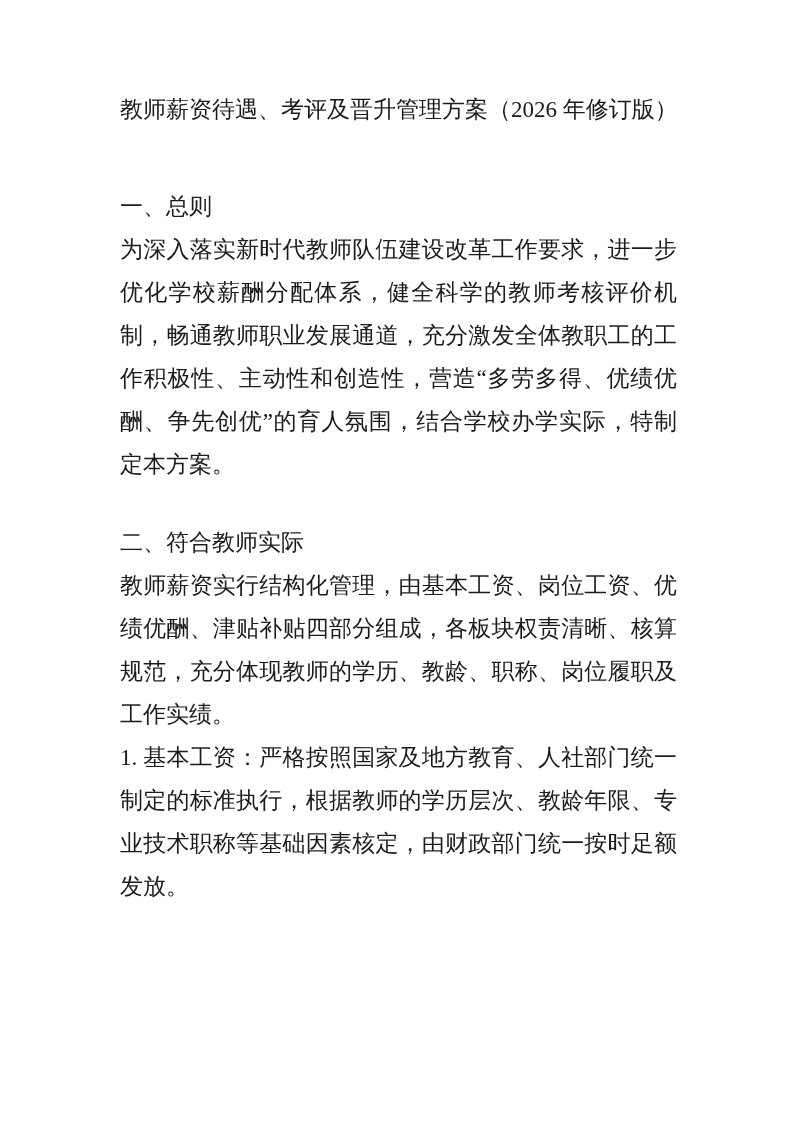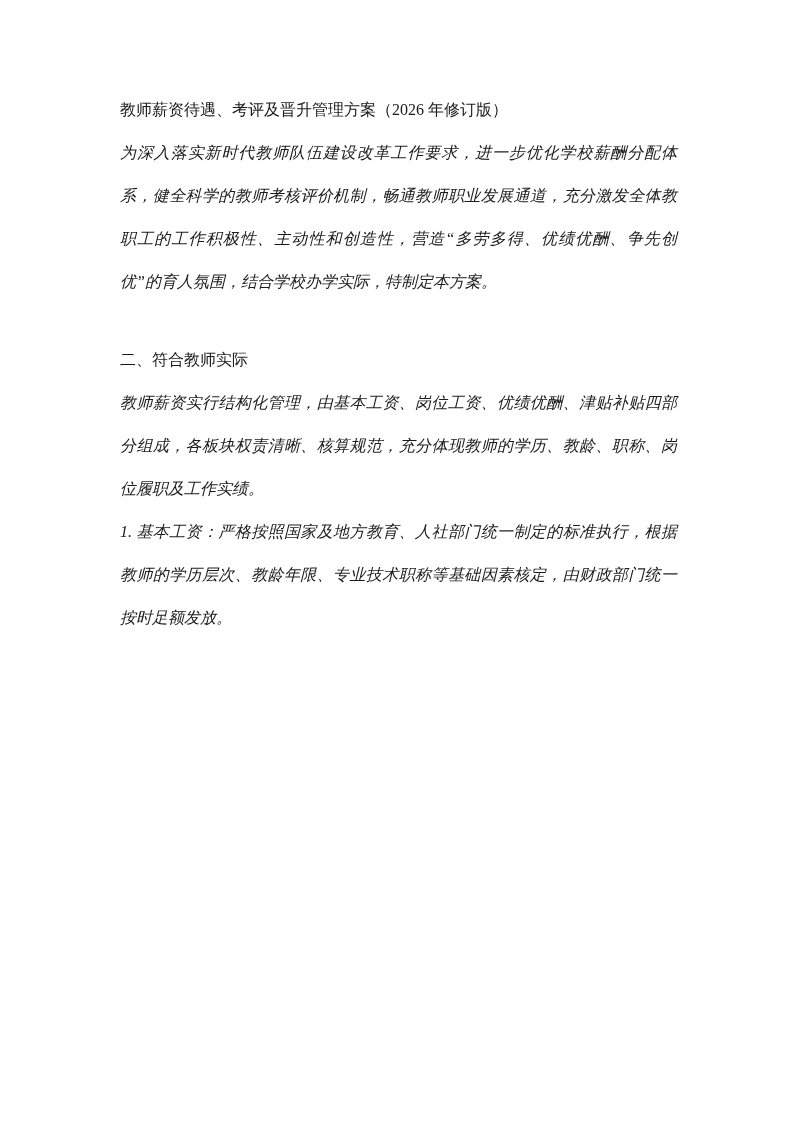--- a/index.html
+++ b/index.html
@@ -8,53 +8,53 @@
     background: #ffffff;
   }
   .page {
     position: relative;
     width: 793px;
     height: 1122px;
     box-sizing: border-box;
     background: #ffffff;
     padding: 88px 116px 0 120px;
     font-family: "Liberation Serif", "DejaVu Serif", serif;
-    font-size: 16px;
+    font-size: 23px;
     line-height: 43px;
     color: #1b1b1b;
     overflow: hidden;
   }
   .title {
     text-align: left;
     white-space: nowrap;
   }
   .heading-1 {
     margin-top: 54px;
   }
   .heading-2 {
     margin-top: 35px;
   }
   .para {
     text-align: justify;
-    font-style: italic;
   }
   .para-gap {
     margin-top: 28px;
   }
   .subheading {
     text-indent: 4px;
   }
 </style>
 </head>
 <body>
 
 <div class="page">
 
   <div class="title">教师薪资待遇、考评及晋升管理方案（2026 年修订版）</div>
 
+  <div class="heading-1">一、总则</div>
 
   <div class="para">为深入落实新时代教师队伍建设改革工作要求，进一步优化学校薪酬分配体系，健全科学的教师考核评价机制，畅通教师职业发展通道，充分激发全体教职工的工作积极性、主动性和创造性，营造“多劳多得、优绩优酬、争先创优”的育人氛围，结合学校办学实际，特制定本方案。</div>
 
 
   <div class="heading-2">二、符合教师实际</div>
 
 
   <div class="para">教师薪资实行结构化管理，由基本工资、岗位工资、优绩优酬、津贴补贴四部分组成，各板块权责清晰、核算规范，充分体现教师的学历、教龄、职称、岗位履职及工作实绩。</div>
 
   <div class="para">1. 基本工资：严格按照国家及地方教育、人社部门统一制定的标准执行，根据教师的学历层次、教龄年限、专业技术职称等基础因素核定，由财政部门统一按时足额发放。</div>

